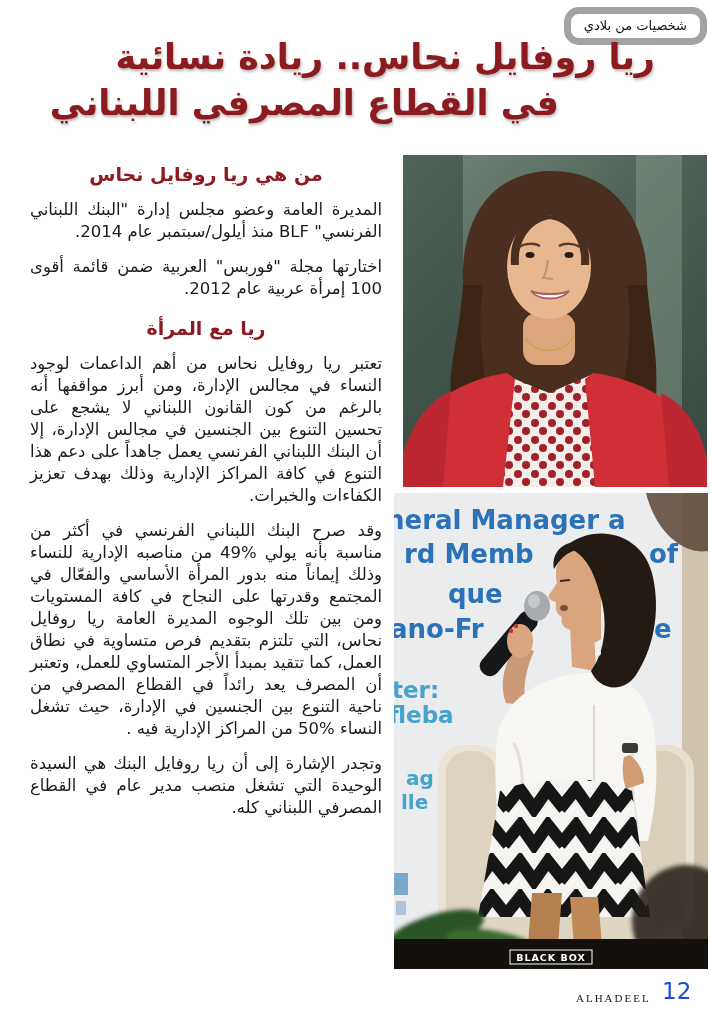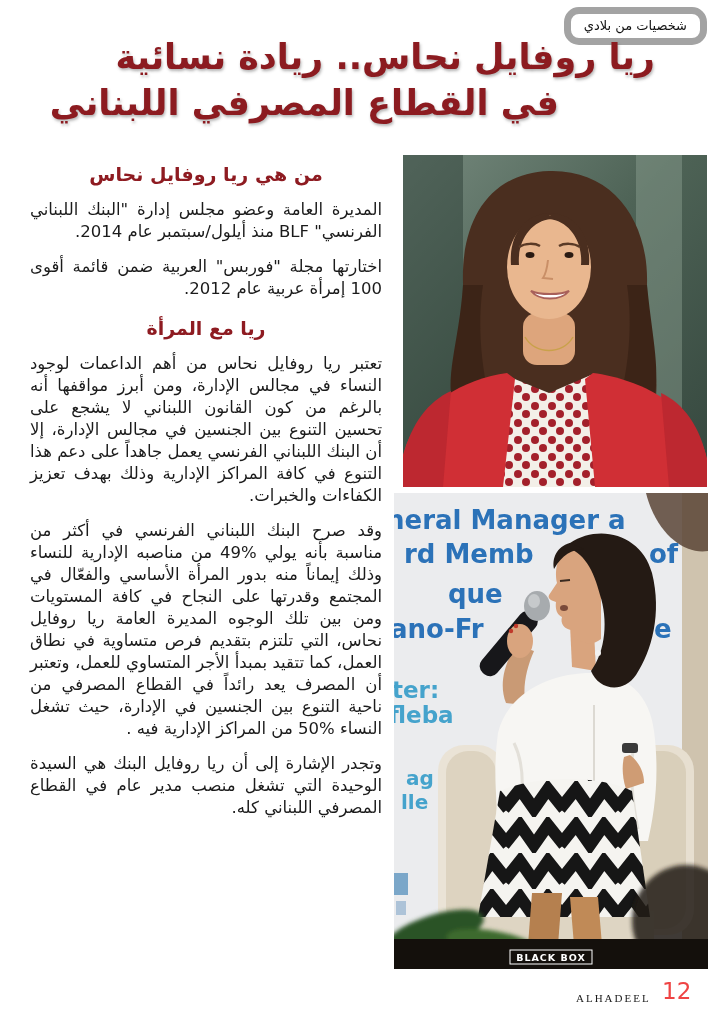--- a/index.html
+++ b/index.html
@@ -51,21 +51,21 @@
   .photo1{top:155px;left:403px;width:304px;height:332px;}
   .photo2{top:493px;left:394px;width:314px;height:476px;}
   
   .footer-brand{
     position:absolute;top:992px;left:576px;
     font-family:"Liberation Serif",serif;
     font-size:11px;letter-spacing:2px;color:#1a1a1a;
   }
   .page-num{
     position:absolute;top:978px;left:662px;
-    font-size:23px;color:#ef4444;
+    font-size:23px;color:#1d4ed8;
   }
   .banner-blue{font-family:"DejaVu Sans",sans-serif;font-weight:bold;}
 </style>
 </head>
 <body>
 
 <div class="page">
 
   <div class="badge">شخصيات من بلادي</div>
 

